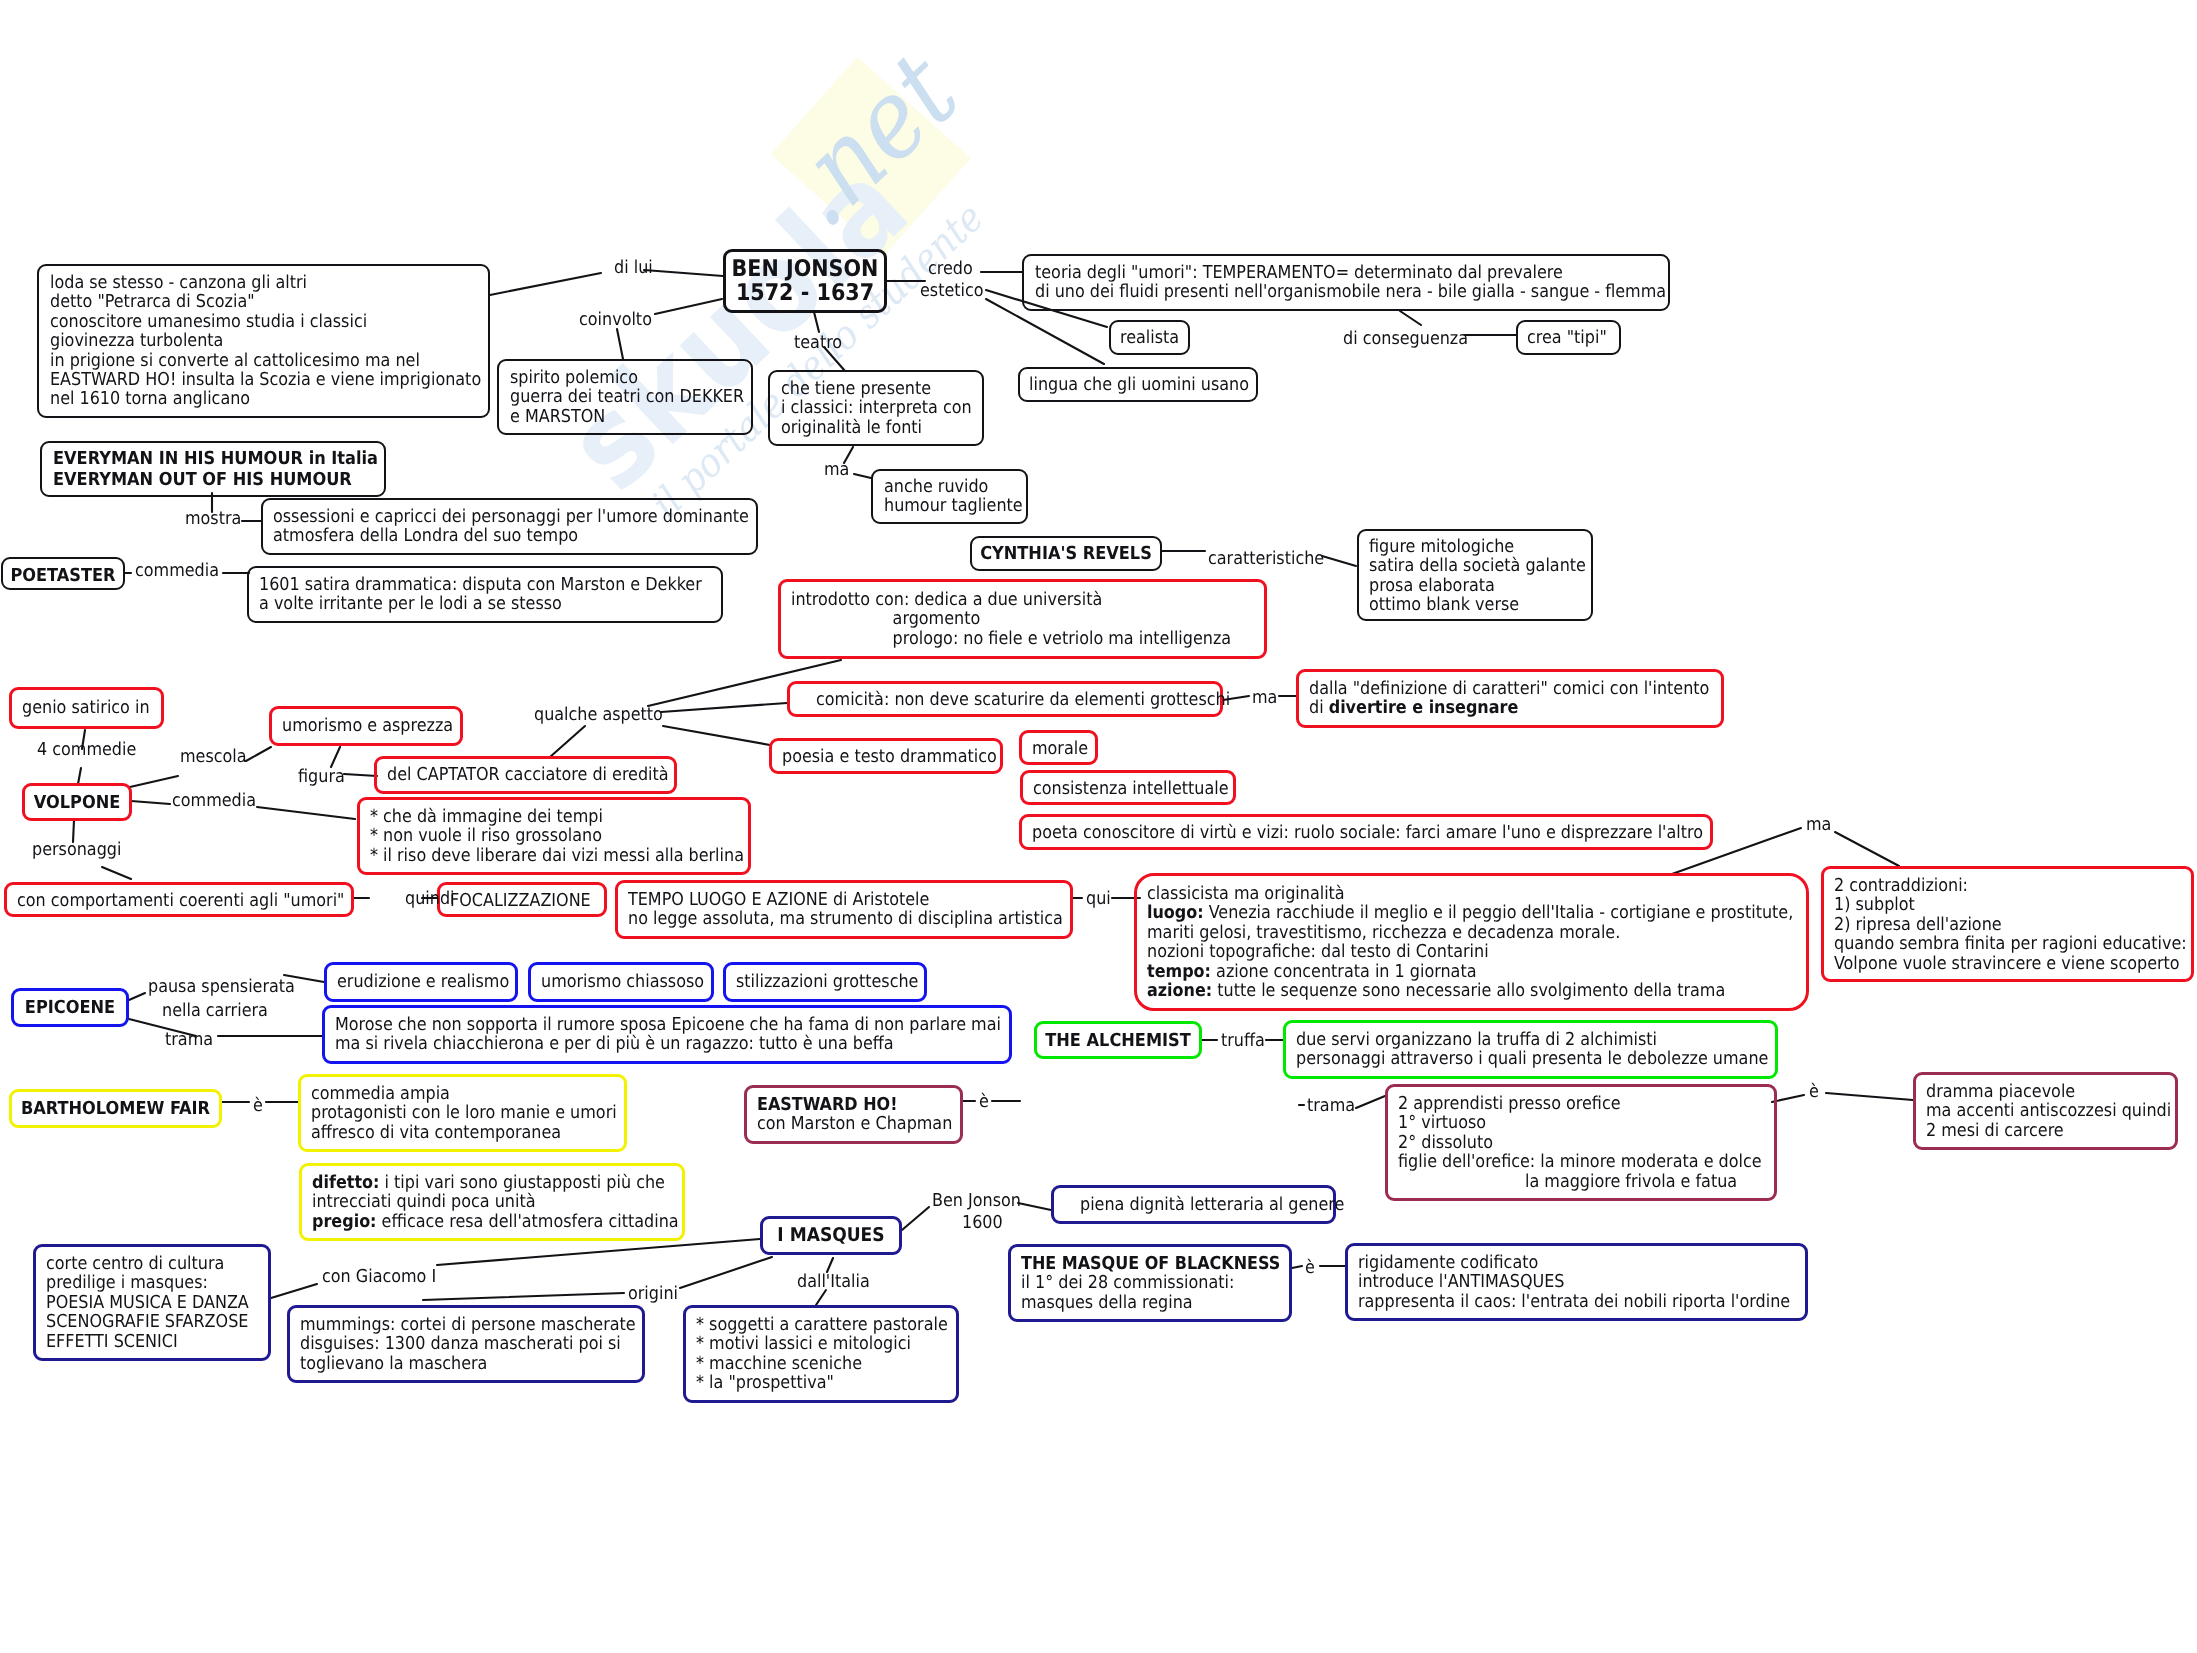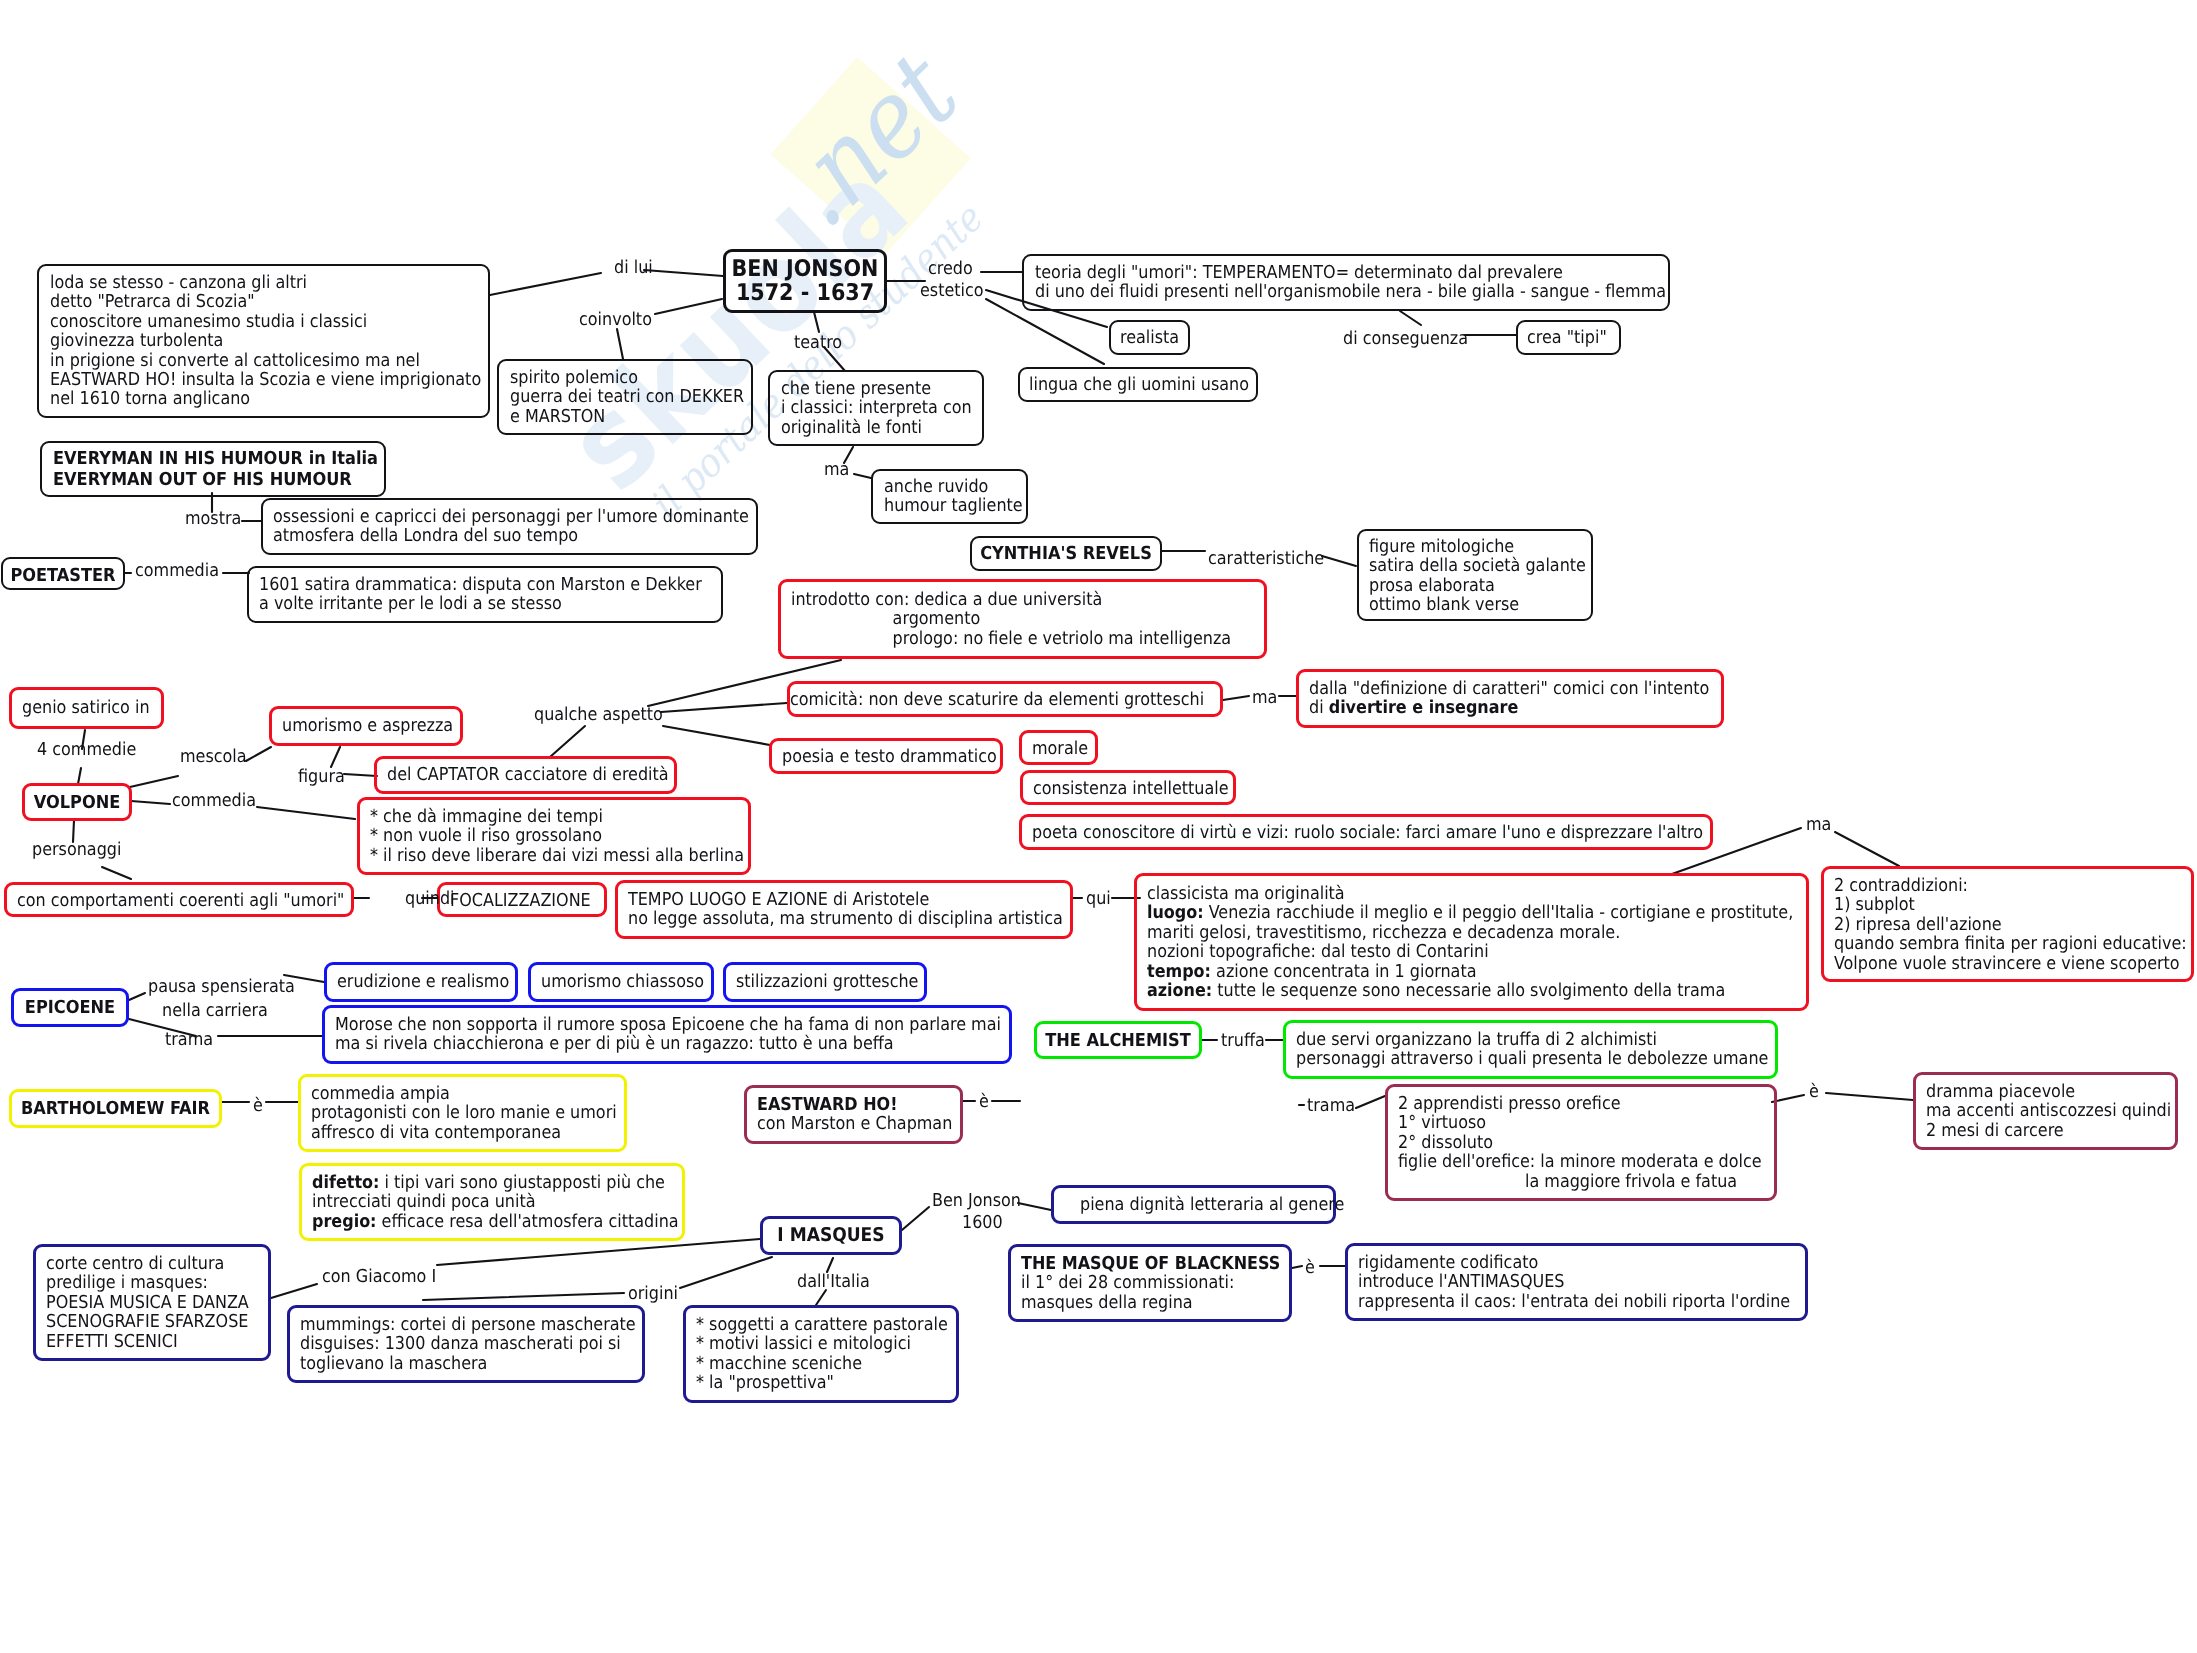--- a/index.html
+++ b/index.html
@@ -127,39 +127,39 @@
       <div class="node" style="left: 1516px; top: 320px; width: 105px; height: 35px; border-width: 2px; border-color: rgb(18, 18, 23); font-size: 17.8px; line-height: 19.4px;"><div class="tx" style="left: 9px; top: 6px;">crea "tipi"</div></div>
       <div class="node" style="left: 1018px; top: 367px; width: 240px; height: 35px; border-width: 2px; border-color: rgb(18, 18, 23); font-size: 17.8px; line-height: 19.4px;"><div class="tx" style="left: 9px; top: 6px;">lingua che gli uomini usano</div></div>
       <div class="node" style="left: 970px; top: 536px; width: 192px; height: 35px; border-width: 2px; border-color: rgb(18, 18, 23); font-size: 18px; line-height: 19.4px; font-weight: bold;"><div class="tx" style="left: 0px; right: 0px; width: 100%; text-align: center; top: 6px;">CYNTHIA'S REVELS</div></div>
       <div class="node" style="left: 1357px; top: 529px; width: 236px; height: 92px; border-width: 2px; border-color: rgb(18, 18, 23); font-size: 17.8px; line-height: 19.4px;"><div class="tx" style="left: 10px; top: 6px;">figure mitologiche
 satira della società galante
 prosa elaborata
 ottimo blank verse</div></div>
       <div class="node" style="left: 778px; top: 579px; width: 489px; height: 80.2px; border-width: 3px; border-color: rgb(240, 16, 32); font-size: 17.8px; line-height: 19.4px;"><div class="tx" style="left: 10px; top: 8px;">introdotto con: dedica a due università
                     argomento
                     prologo: no fiele e vetriolo ma intelligenza</div></div>
-      <div class="node" style="left: 787px; top: 681px; width: 436px; height: 36px; border-width: 3px; border-color: rgb(240, 16, 32); font-size: 17.8px; line-height: 19.4px;"><div class="tx" style="left: 0; top: 6px;">comicità: non deve scaturire da elementi grotteschi</div></div>
+      <div class="node" style="left: 787px; top: 681px; width: 436px; height: 36px; border-width: 3px; border-color: rgb(240, 16, 32); font-size: 17.8px; line-height: 19.4px;"><div class="tx" style="left: 26px; top: 6px;">comicità: non deve scaturire da elementi grotteschi</div></div>
       <div class="node" style="left: 1296px; top: 669px; width: 428px; height: 58.8px; border-width: 3px; border-color: rgb(240, 16, 32); font-size: 17.8px; line-height: 19.4px;"><div class="tx" style="left: 10px; top: 7px;">dalla "definizione di caratteri" comici con l'intento
 di <b>divertire e insegnare</b></div></div>
       <div class="node" style="left: 769px; top: 738px; width: 234px; height: 36px; border-width: 3px; border-color: rgb(240, 16, 32); font-size: 17.8px; line-height: 19.4px;"><div class="tx" style="left: 10px; top: 6px;">poesia e testo drammatico</div></div>
       <div class="node" style="left: 1019px; top: 730px; width: 79px; height: 35px; border-width: 3px; border-color: rgb(240, 16, 32); font-size: 17.8px; line-height: 19.4px;"><div class="tx" style="left: 10px; top: 6px;">morale</div></div>
       <div class="node" style="left: 1020px; top: 770px; width: 216px; height: 35px; border-width: 3px; border-color: rgb(240, 16, 32); font-size: 17.8px; line-height: 19.4px;"><div class="tx" style="left: 10px; top: 6px;">consistenza intellettuale</div></div>
       <div class="node" style="left: 1019px; top: 814px; width: 694px; height: 36px; border-width: 3px; border-color: rgb(240, 16, 32); font-size: 17.8px; line-height: 19.4px;"><div class="tx" style="left: 10px; top: 6px;">poeta conoscitore di virtù e vizi: ruolo sociale: farci amare l'uno e disprezzare l'altro</div></div>
       <div class="node" style="left: 9px; top: 687px; width: 155px; height: 42px; border-width: 3px; border-color: rgb(240, 16, 32); font-size: 17.8px; line-height: 19.4px;"><div class="tx" style="left: 10px; top: 8px;">genio satirico in</div></div>
       <div class="node" style="left: 269px; top: 706px; width: 194px; height: 40px; border-width: 3px; border-color: rgb(240, 16, 32); font-size: 17.8px; line-height: 19.4px;"><div class="tx" style="left: 10px; top: 7px;">umorismo e asprezza</div></div>
       <div class="node" style="left: 374px; top: 756px; width: 303px; height: 38px; border-width: 3px; border-color: rgb(240, 16, 32); font-size: 17.8px; line-height: 19.4px;"><div class="tx" style="left: 10px; top: 6px;">del CAPTATOR cacciatore di eredità</div></div>
       <div class="node" style="left: 22px; top: 783px; width: 110px; height: 38px; border-width: 3px; border-color: rgb(240, 16, 32); font-size: 18px; line-height: 19.4px; font-weight: bold;"><div class="tx" style="left: 0px; right: 0px; width: 100%; text-align: center; top: 7px;">VOLPONE</div></div>
       <div class="node" style="left: 357px; top: 797px; width: 394px; height: 78.2px; border-width: 3px; border-color: rgb(240, 16, 32); font-size: 17.8px; line-height: 19.4px;"><div class="tx" style="left: 10px; top: 7px;">* che dà immagine dei tempi
 * non vuole il riso grossolano
 * il riso deve liberare dai vizi messi alla berlina</div></div>
       <div class="node" style="left: 4px; top: 882px; width: 350px; height: 35px; border-width: 3px; border-color: rgb(240, 16, 32); font-size: 17.8px; line-height: 19.4px;"><div class="tx" style="left: 10px; top: 6px;">con comportamenti coerenti agli "umori"</div></div>
       <div class="node" style="left: 437px; top: 882px; width: 170px; height: 35px; border-width: 3px; border-color: rgb(240, 16, 32); font-size: 17.8px; line-height: 19.4px;"><div class="tx" style="left: 10px; top: 6px;">FOCALIZZAZIONE</div></div>
       <div class="node" style="left: 615px; top: 880px; width: 458px; height: 58.8px; border-width: 3px; border-color: rgb(240, 16, 32); font-size: 17.8px; line-height: 19.4px;"><div class="tx" style="left: 10px; top: 7px;">TEMPO LUOGO E AZIONE di Aristotele
 no legge assoluta, ma strumento di disciplina artistica</div></div>
-      <div class="node" style="left: 1134px; top: 873px; width: 675px; height: 138.4px; border-width: 3px; border-color: rgb(240, 16, 32); font-size: 17.8px; line-height: 19.4px;"><div class="tx" style="left: 10px; top: 8px;">classicista ma originalità
+      <div class="node" style="left: 1134px; top: 873px; width: 675px; height: 138.4px; border-width: 3px; border-color: rgb(240, 16, 32); font-size: 17.8px; line-height: 19.4px; border-radius: 20px;"><div class="tx" style="left: 10px; top: 8px;">classicista ma originalità
 <b>luogo:</b> Venezia racchiude il meglio e il peggio dell'Italia - cortigiane e prostitute,
 mariti gelosi, travestitismo, ricchezza e decadenza morale.
 nozioni topografiche: dal testo di Contarini
 <b>tempo:</b> azione concentrata in 1 giornata
 <b>azione:</b> tutte le sequenze sono necessarie allo svolgimento della trama</div></div>
       <div class="node" style="left: 1821px; top: 866px; width: 373px; height: 116px; border-width: 3px; border-color: rgb(240, 16, 32); font-size: 17.8px; line-height: 19.4px;"><div class="tx" style="left: 10px; top: 7px;">2 contraddizioni:
 1) subplot
 2) ripresa dell'azione
 quando sembra finita per ragioni educative:
 Volpone vuole stravincere e viene scoperto</div></div>

